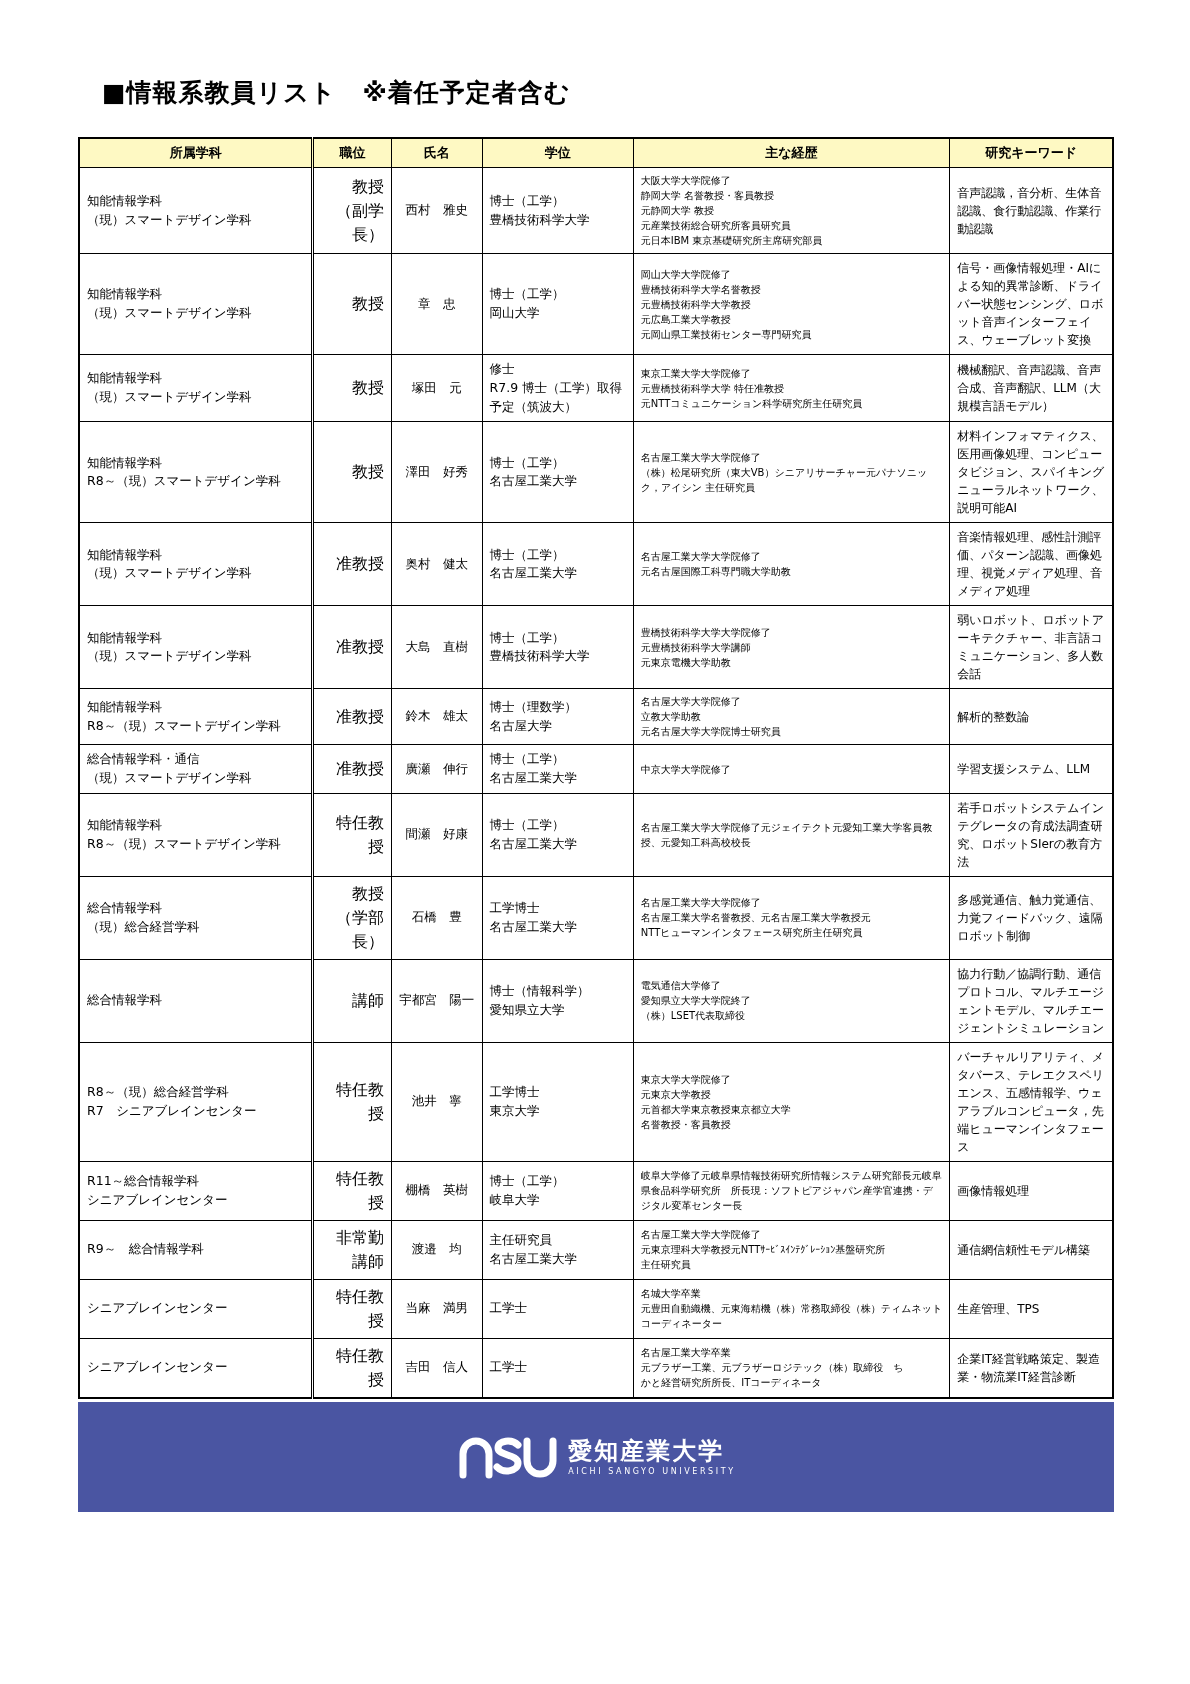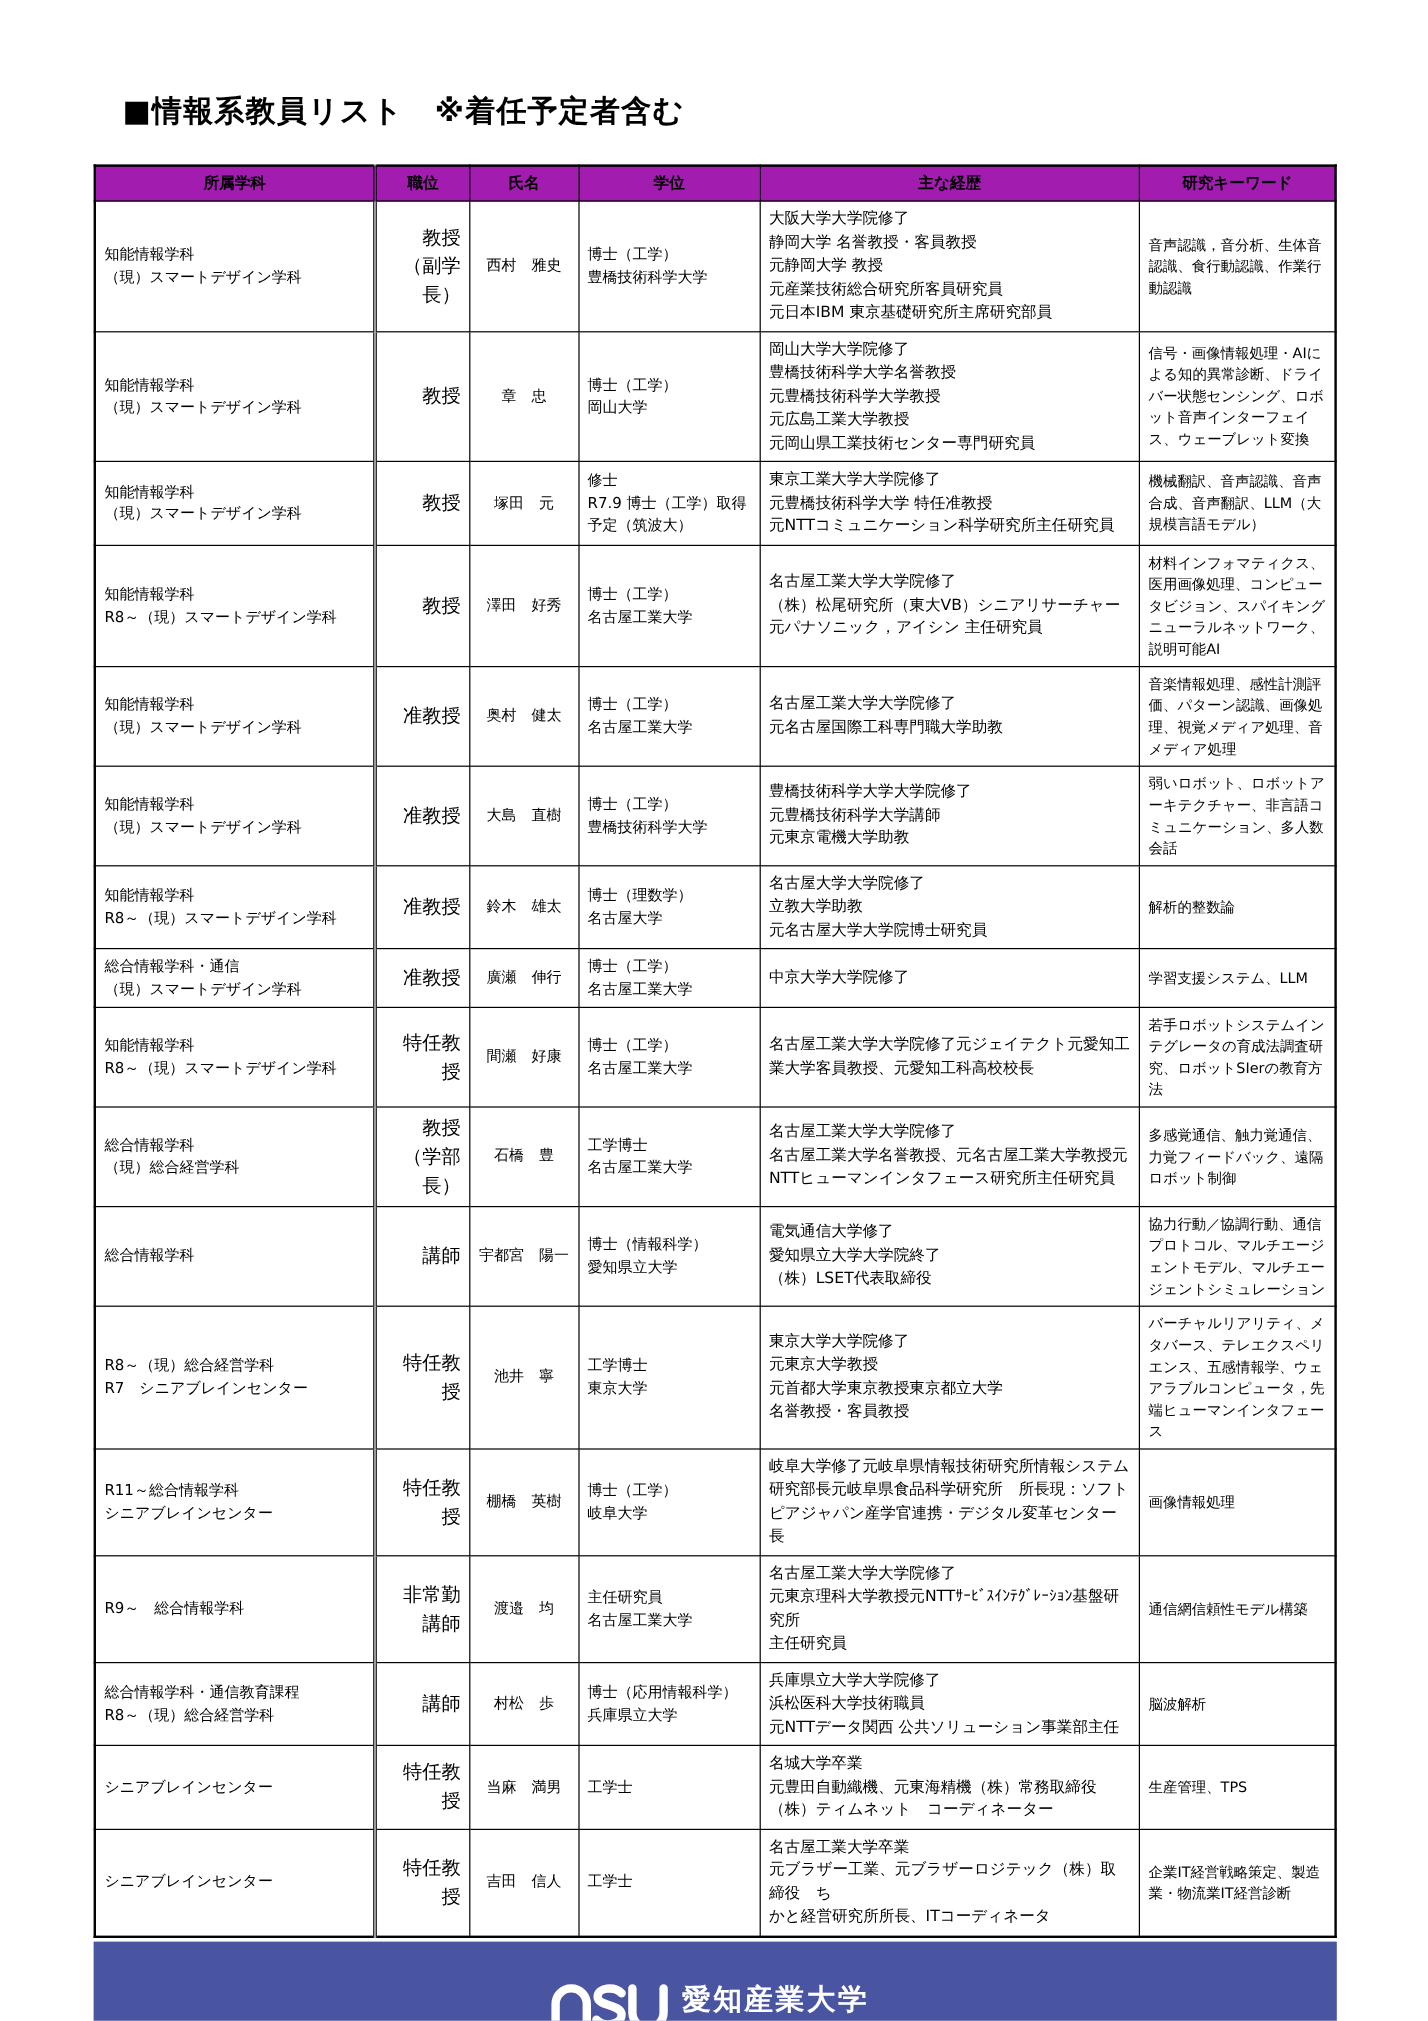--- a/index.html
+++ b/index.html
@@ -11,35 +11,35 @@
   .sheet { position:absolute; left:78px; top:0; width:1036px; }
   .doc-title {
     margin:76px 0 28px 24px;
     font-size:25px; font-weight:bold; letter-spacing:1px;
   }
   table.faculty {
     border-collapse:collapse; width:1036px; table-layout:fixed;
     border:2px solid #000;
   }
   table.faculty th {
-    background:#a21caf; border:1px solid #000;
+    background:#fef9c3; border:1px solid #000;
     font-size:13px; font-weight:bold; padding:5px 3px; text-align:center;
   }
   table.faculty td {
     border:1px solid #000; vertical-align:middle;
     white-space:pre-line; padding:5px 7px; line-height:1.5;
   }
   table.faculty td:first-child, table.faculty th:first-child {
     border-right:3px double #000;
   }
   td.c-dept { font-size:12.5px; text-align:left;margin-top:32px; }
   td.c-pos  { font-size:16px; text-align:right; }
   td.c-name { font-size:12.5px; text-align:center; }
   td.c-deg  { font-size:12.5px; }
-  td.c-career { font-size:13px; line-height:1.55; }
+  td.c-career { font-size:10px; line-height:1.55; }
   td.c-kw     { font-size:12px; line-height:1.6; }
   .footer-bar {
     margin-top:3px; width:1036px; height:110px;
     display:flex; align-items:center; justify-content:center;
   }
   .logo { display:flex; align-items:center; gap:8px; }
   .logo-mark { display:block; }
   .logo-text { display:flex; flex-direction:column; }
   .logo-jp { color:#fff; font-size:24px; font-weight:bold; letter-spacing:2px; line-height:1.1; }
   .logo-en { color:#fff; font-size:8px; letter-spacing:2.6px; margin-top:3px; }
@@ -231,32 +231,20 @@
           <td class="c-pos">非常勤講師</td>
           <td class="c-name">渡邉　均</td>
           <td class="c-deg">主任研究員
 名古屋工業大学</td>
           <td class="c-career">名古屋工業大学大学院修了
 元東京理科大学教授元NTTｻｰﾋﾞｽｲﾝﾃｸﾞﾚｰｼｮﾝ基盤研究所
 主任研究員</td>
           <td class="c-kw">通信網信頼性モデル構築</td>
         </tr>
         <tr>
-          <td class="c-dept">総合情報学科・通信教育課程
-R8～（現）総合経営学科</td>
-          <td class="c-pos">講師</td>
-          <td class="c-name">村松　歩</td>
-          <td class="c-deg">博士（応用情報科学）
-兵庫県立大学</td>
-          <td class="c-career">兵庫県立大学大学院修了
-浜松医科大学技術職員
-元NTTデータ関西 公共ソリューション事業部主任</td>
-          <td class="c-kw">脳波解析</td>
-        </tr>
-        <tr>
           <td class="c-dept">シニアブレインセンター</td>
           <td class="c-pos">特任教授</td>
           <td class="c-name">当麻　満男</td>
           <td class="c-deg">工学士</td>
           <td class="c-career">名城大学卒業
 元豊田自動織機、元東海精機（株）常務取締役（株）ティムネット　コーディネーター</td>
           <td class="c-kw">生産管理、TPS</td>
         </tr>
         <tr>
           <td class="c-dept">シニアブレインセンター</td>

